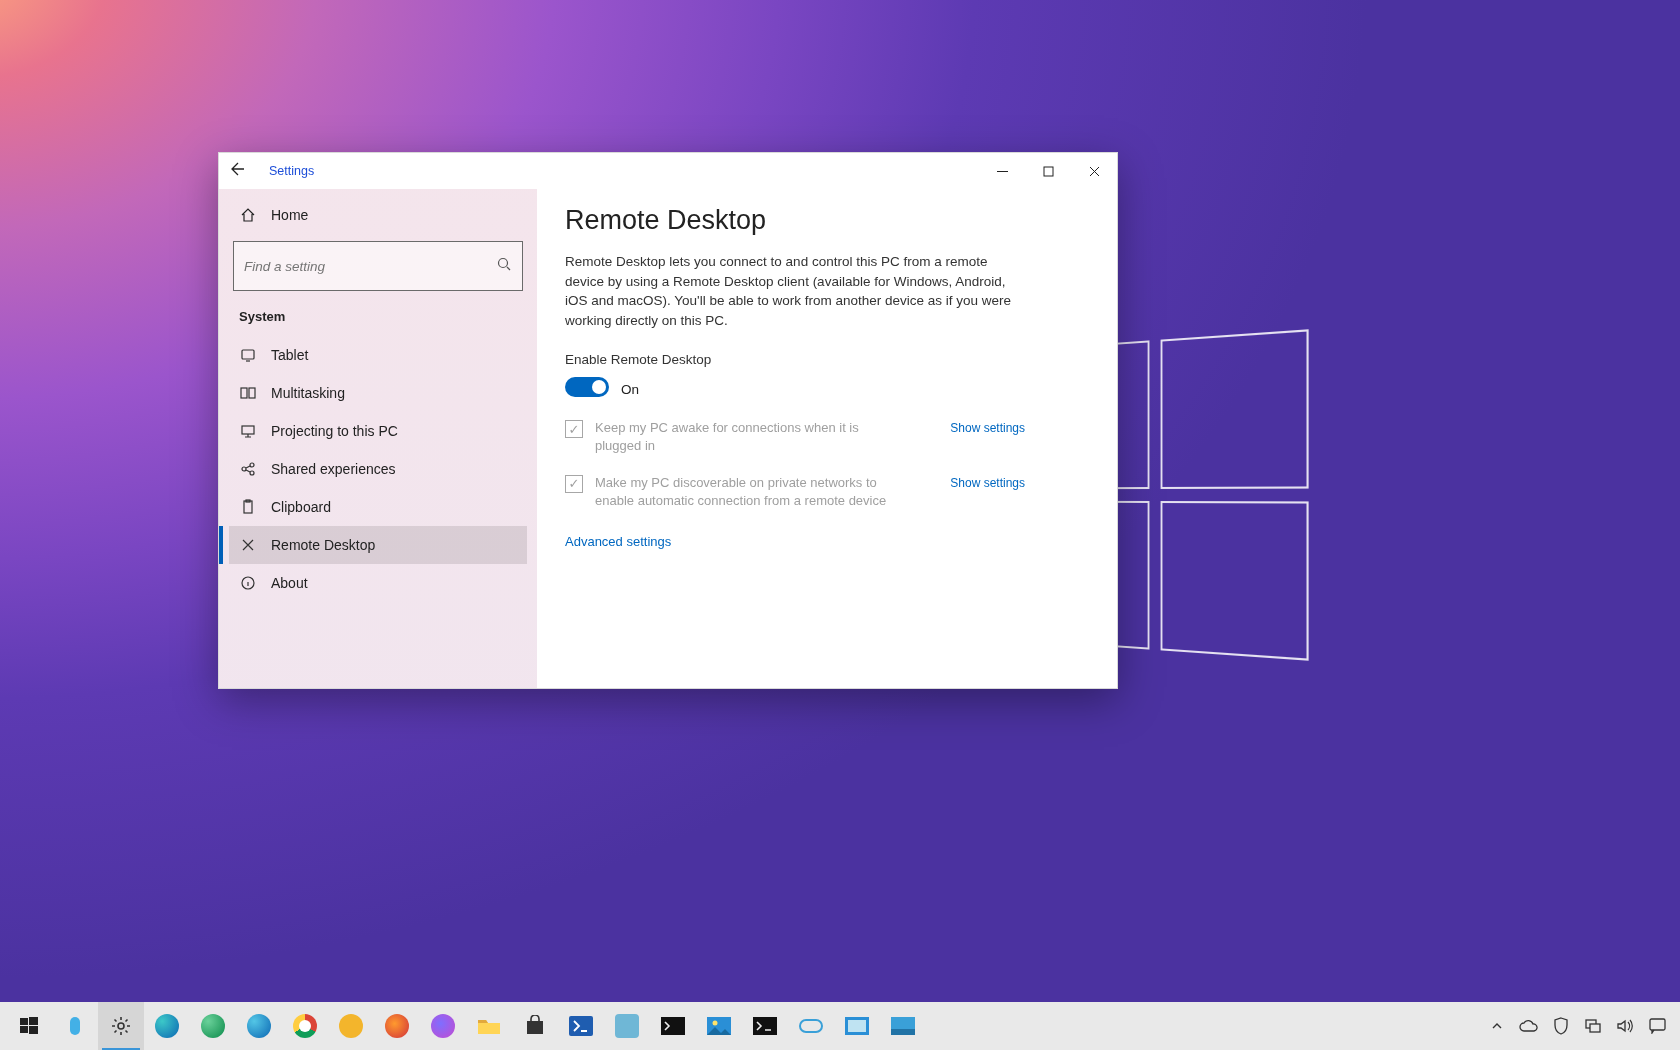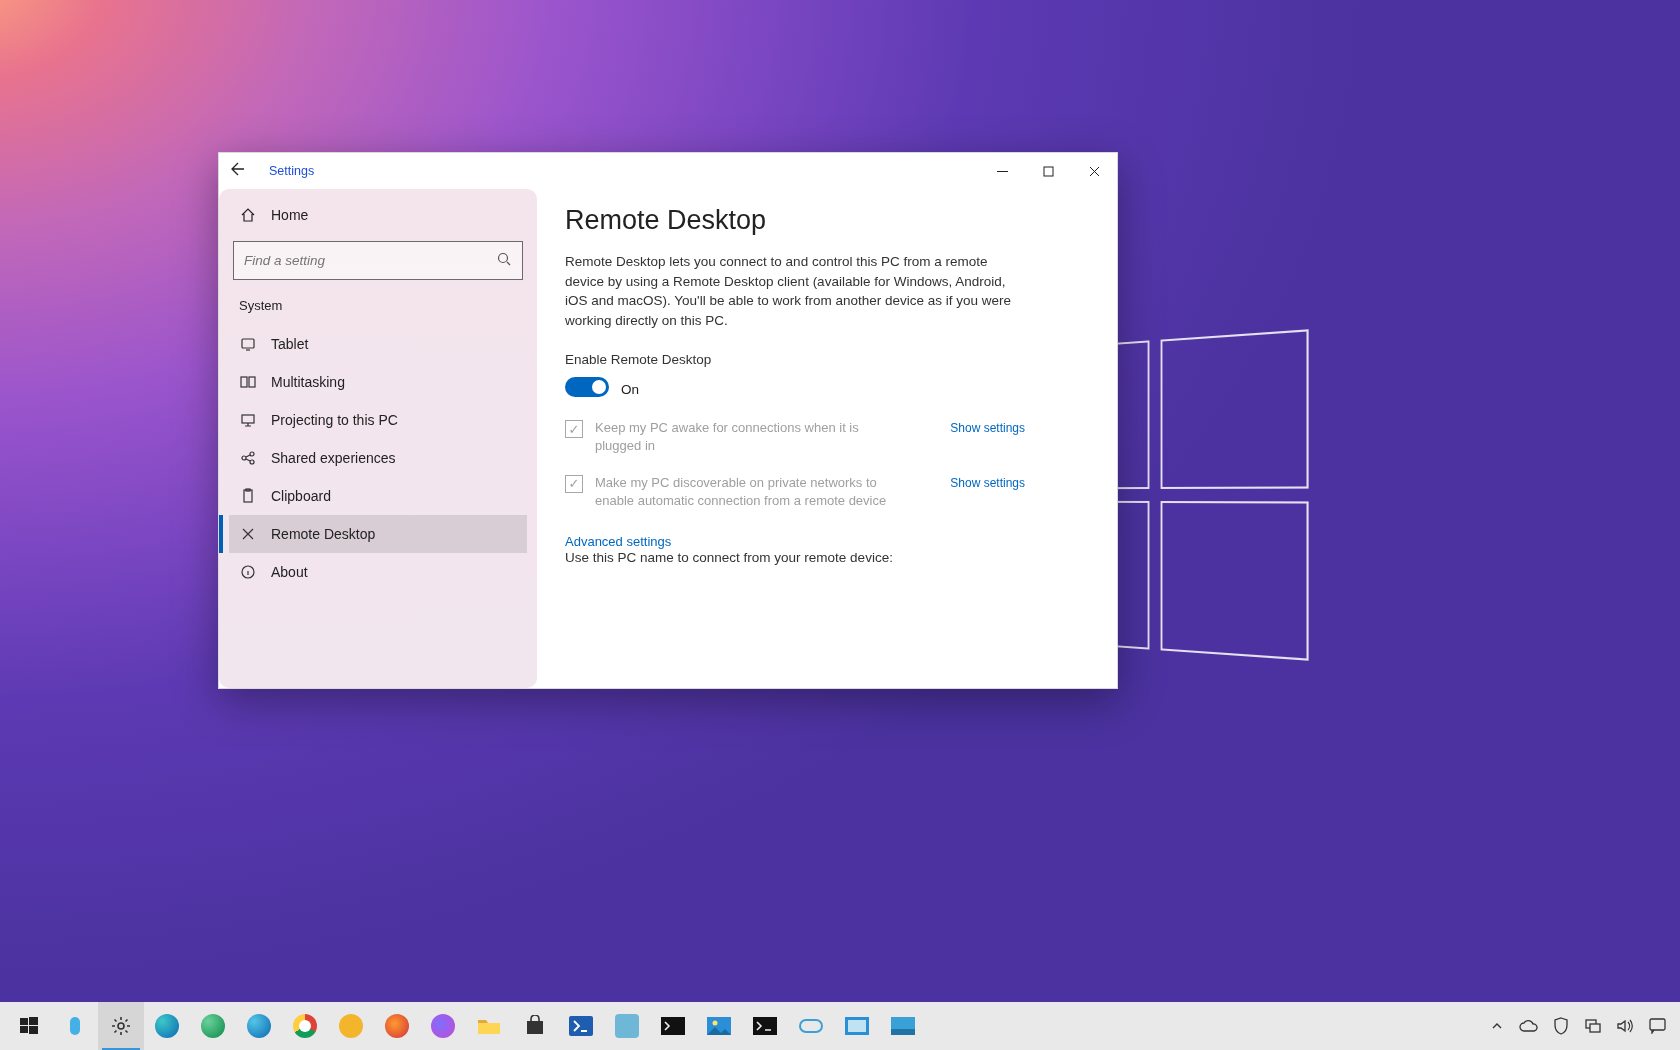--- a/index.html
+++ b/index.html
@@ -32,37 +32,36 @@
   .titlebar .ttl { flex:0 0 auto; font-size:12.5px; color:#1d4ed8; margin-left:14px; }
   .titlebar .spacer { flex:1; }
   .titlebar .btn { width:46px; height:36px; display:flex; align-items:center; justify-content:center; color:#222; font-size:11px; }
   .titlebar .btn svg { width:11px; height:11px; }
 
   .sidebar {
     background:linear-gradient(180deg, rgba(224,180,200,.35), rgba(210,170,200,.3));
     padding:10px 10px 0 10px;
     display:flex; flex-direction:column; gap:6px;
     position:relative;
-    border-radius:10px;
   }
   .home-row { display:flex; align-items:center; gap:14px; padding:8px 10px; color:#222; }
   .home-row .ico { width:18px; display:flex; justify-content:center; }
   .home-row span { font-size:14px; }
 
   .search {
-    height:39px; border:1px solid #6a6a6a; background:rgba(255,255,255,.55);
+    height:50px; border:1px solid #6a6a6a; background:rgba(255,255,255,.55);
     display:flex; align-items:center; padding:0 10px; margin:4px 4px 8px 4px;
   }
   .search input {
     flex:1; background:transparent; border:none; outline:none;
     font-size:13.5px; font-style:italic; color:#555;
   }
   .search .sico { color:#555; }
 
-  .section-title { font-weight:400; font-size:13px; color:#222; padding:4px 10px 6px 10px; }
+  .section-title { font-weight:700; font-size:13px; color:#222; padding:4px 10px 6px 10px; }
 
   .nav { display:flex; flex-direction:column; }
   .nav-item {
     display:flex; align-items:center; gap:14px;
     padding:11px 10px;
     font-size:14px; color:#222;
   }
   .nav-item .ico { width:18px; display:flex; justify-content:center; color:#333; }
   .nav-item.active { background:rgba(0,0,0,.10); position:relative; }
   .nav-item.active::before {
@@ -264,21 +263,20 @@
     </div>
 
     <div class="opt">
       <div class="cb">✓</div>
       <div class="otxt">Make my PC discoverable on private networks to enable automatic connection from a remote device</div>
       <span class="link">Show settings</span>
     </div>
 
     <span class="link-standalone">Advanced settings</span>
 
-    <p class="connect-text">Use this PC name to connect from your remote device:</p>
   </div>
 </div>
 
 <div class="taskbar">
   <div class="tb">
     <div class="ticon">
       <svg width="20" height="20" viewBox="0 0 20 20">
           <g fill="#222">
         <rect x="1" y="2" width="8" height="7"></rect>
             <rect x="10" y="1" width="9" height="8"></rect>

